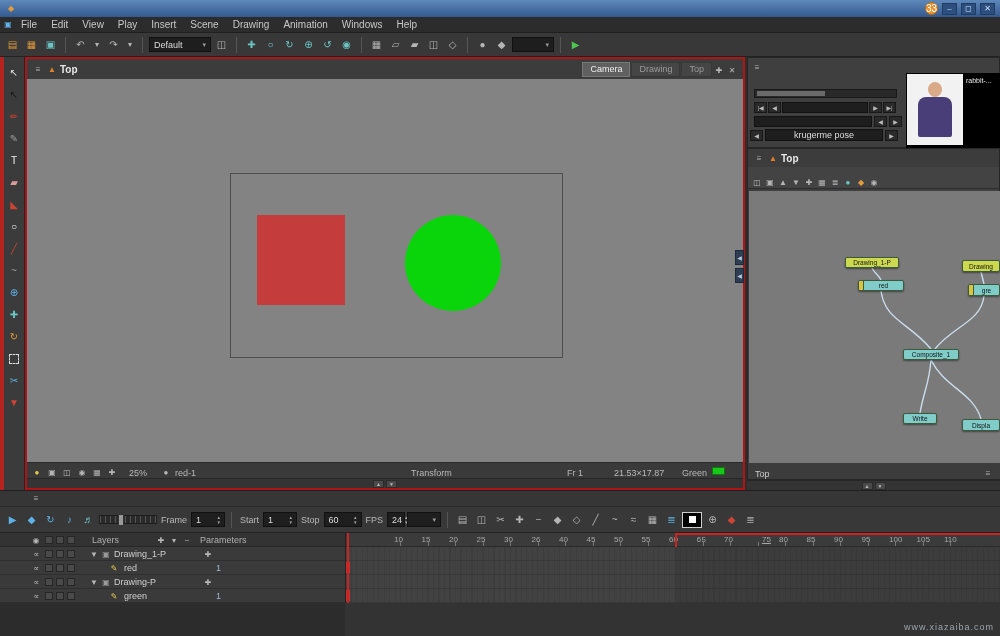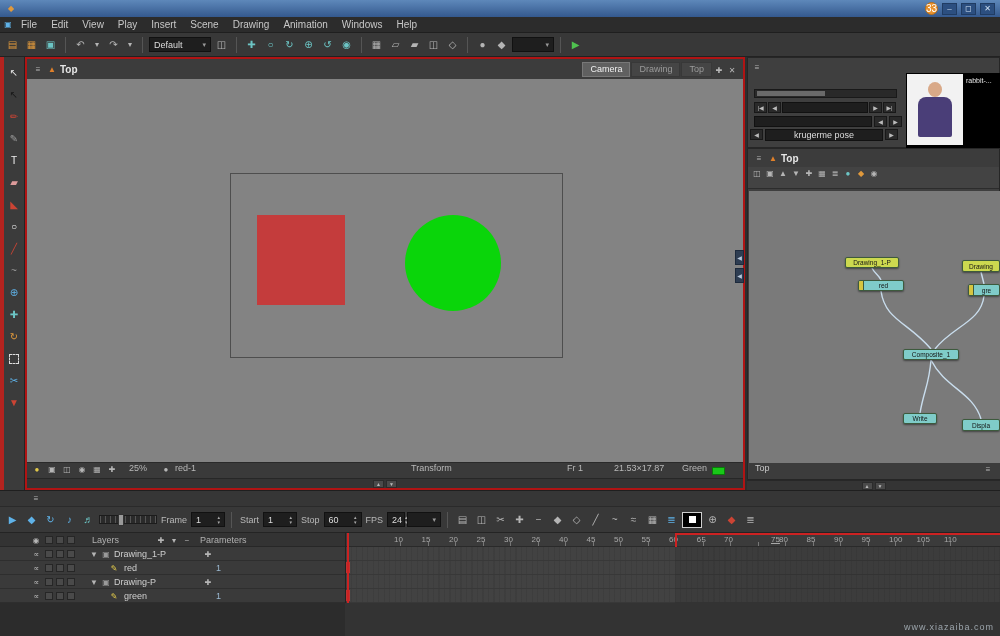--- a/index.html
+++ b/index.html
@@ -1,20 +1,20 @@
 <!DOCTYPE html>
 <html><head>
 <meta charset="utf-8">
 <style>
   *{margin:0;padding:0;box-sizing:border-box}
   html,body{background:#1a1a1a}
   body{font-family:"Liberation Sans","DejaVu Sans",sans-serif}
   #app{position:relative;width:1000px;height:636px;background:#2e2e2e;overflow:hidden;color:#c8c8c8;font-size:10px}
   .abs{position:absolute}
-  .row{display:flex;align-items:flex-start}
+  .row{display:flex;align-items:flex-end}
   .ico{display:inline-flex;align-items:center;justify-content:center;width:17px;height:17px;font-size:10px;color:#b5b5b5;flex:0 0 auto}
   .ico.sm{width:12px;height:12px;font-size:8px}
   .c-blue{color:#5fb2e8}.c-teal{color:#6cc5c5}.c-red{color:#cc4434}.c-orange{color:#e0993c}
   .c-green{color:#4fc24f}.c-white{color:#ededed}.c-dark{color:#161616}.c-pink{color:#dc9a9a}
   .c-yellow{color:#e0c84a}.c-gray{color:#9a9a9a}
   .sep{width:1px;height:16px;background:#555;margin:0 4px;flex:0 0 auto}
   
   .titlebar{background:linear-gradient(#5e88ba,#34598e);display:flex;align-items:center;padding:0 5px;height:17px;color:#fff}
   .title-text{font-size:9.5px;margin-left:4px;white-space:nowrap}
   .title-right{margin-left:auto;display:flex;align-items:center;gap:4px}
@@ -455,21 +455,21 @@
       <span class="ruler-num" style="left: 269px;">50</span>
       <span class="ruler-tick" style="left: 275px;"></span>
       <span class="ruler-num" style="left: 296.5px;">55</span>
       <span class="ruler-tick" style="left: 302.5px;"></span>
       <span class="ruler-num" style="left: 324px;">60</span>
       <span class="ruler-tick" style="left: 330px;"></span>
       <span class="ruler-num" style="left: 351.5px; font-family: Liberation Mono, monospace;">65</span>
       <span class="ruler-tick" style="left: 357.5px;"></span>
       <span class="ruler-num" style="left: 379px;">70</span>
       <span class="ruler-tick" style="left: 385px;"></span>
-      <span class="ruler-num" style="left: 426px; text-decoration: underline;">75</span>
+      <span class="ruler-num" style="left: 417px; text-decoration: underline;">75</span>
       <span class="ruler-tick" style="left: 412.5px;"></span>
       <span class="ruler-num" style="left: 434px;">80</span>
       <span class="ruler-tick" style="left: 440px;"></span>
       <span class="ruler-num" style="left: 461.5px;">85</span>
       <span class="ruler-tick" style="left: 467.5px;"></span>
       <span class="ruler-num" style="left: 489px;">90</span>
       <span class="ruler-tick" style="left: 495px;"></span>
       <span class="ruler-num" style="left: 516.5px;">95</span>
       <span class="ruler-tick" style="left: 522.5px;"></span>
       <span class="ruler-num" style="left: 544px;">100</span>

